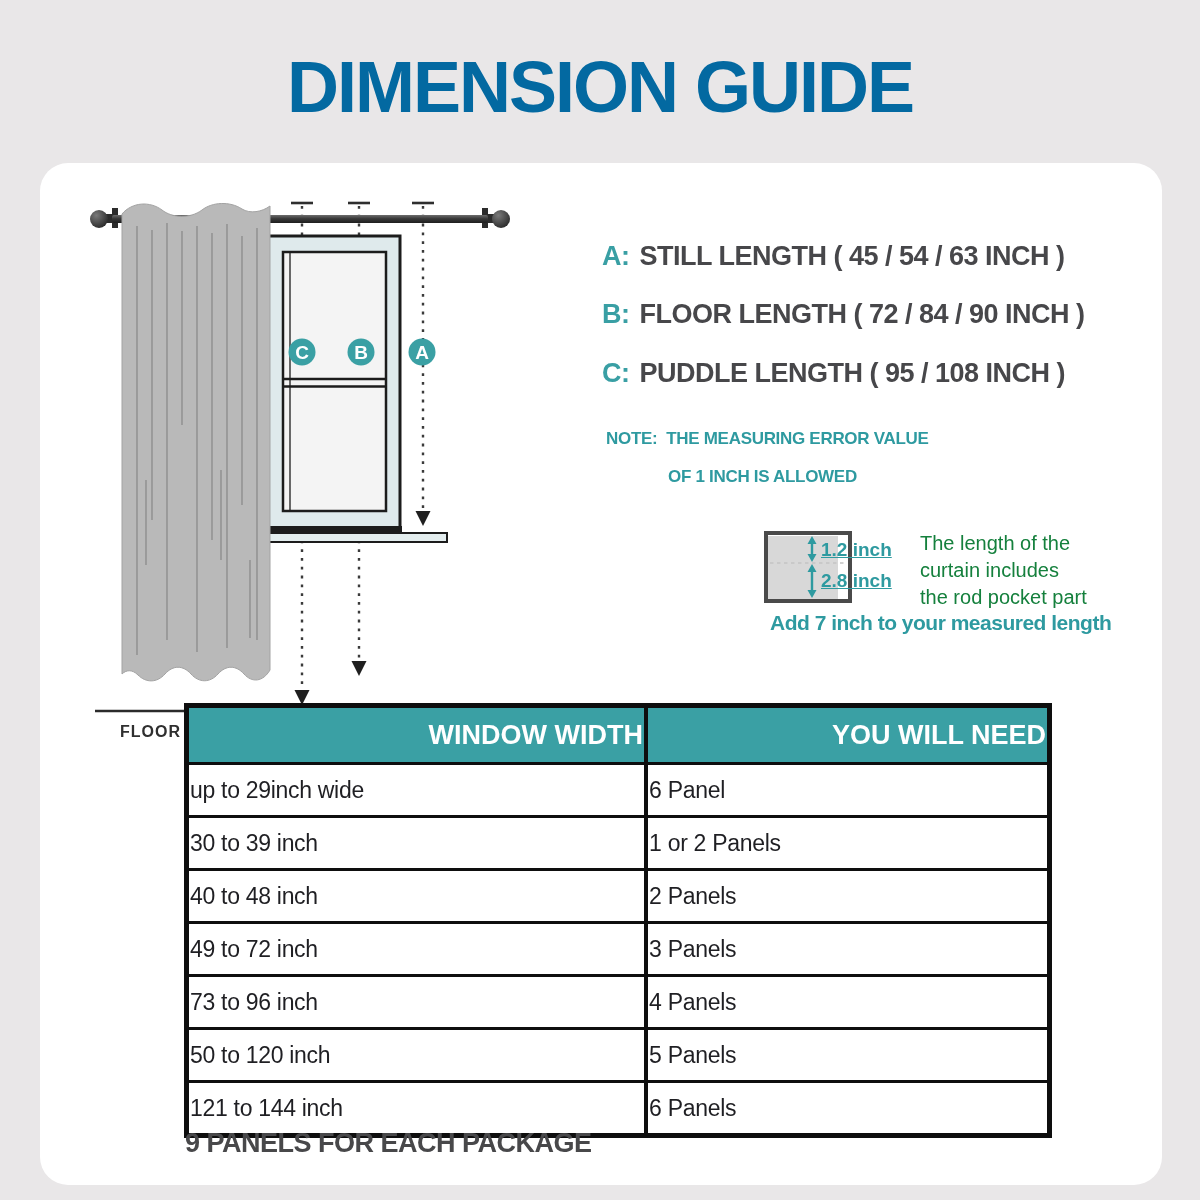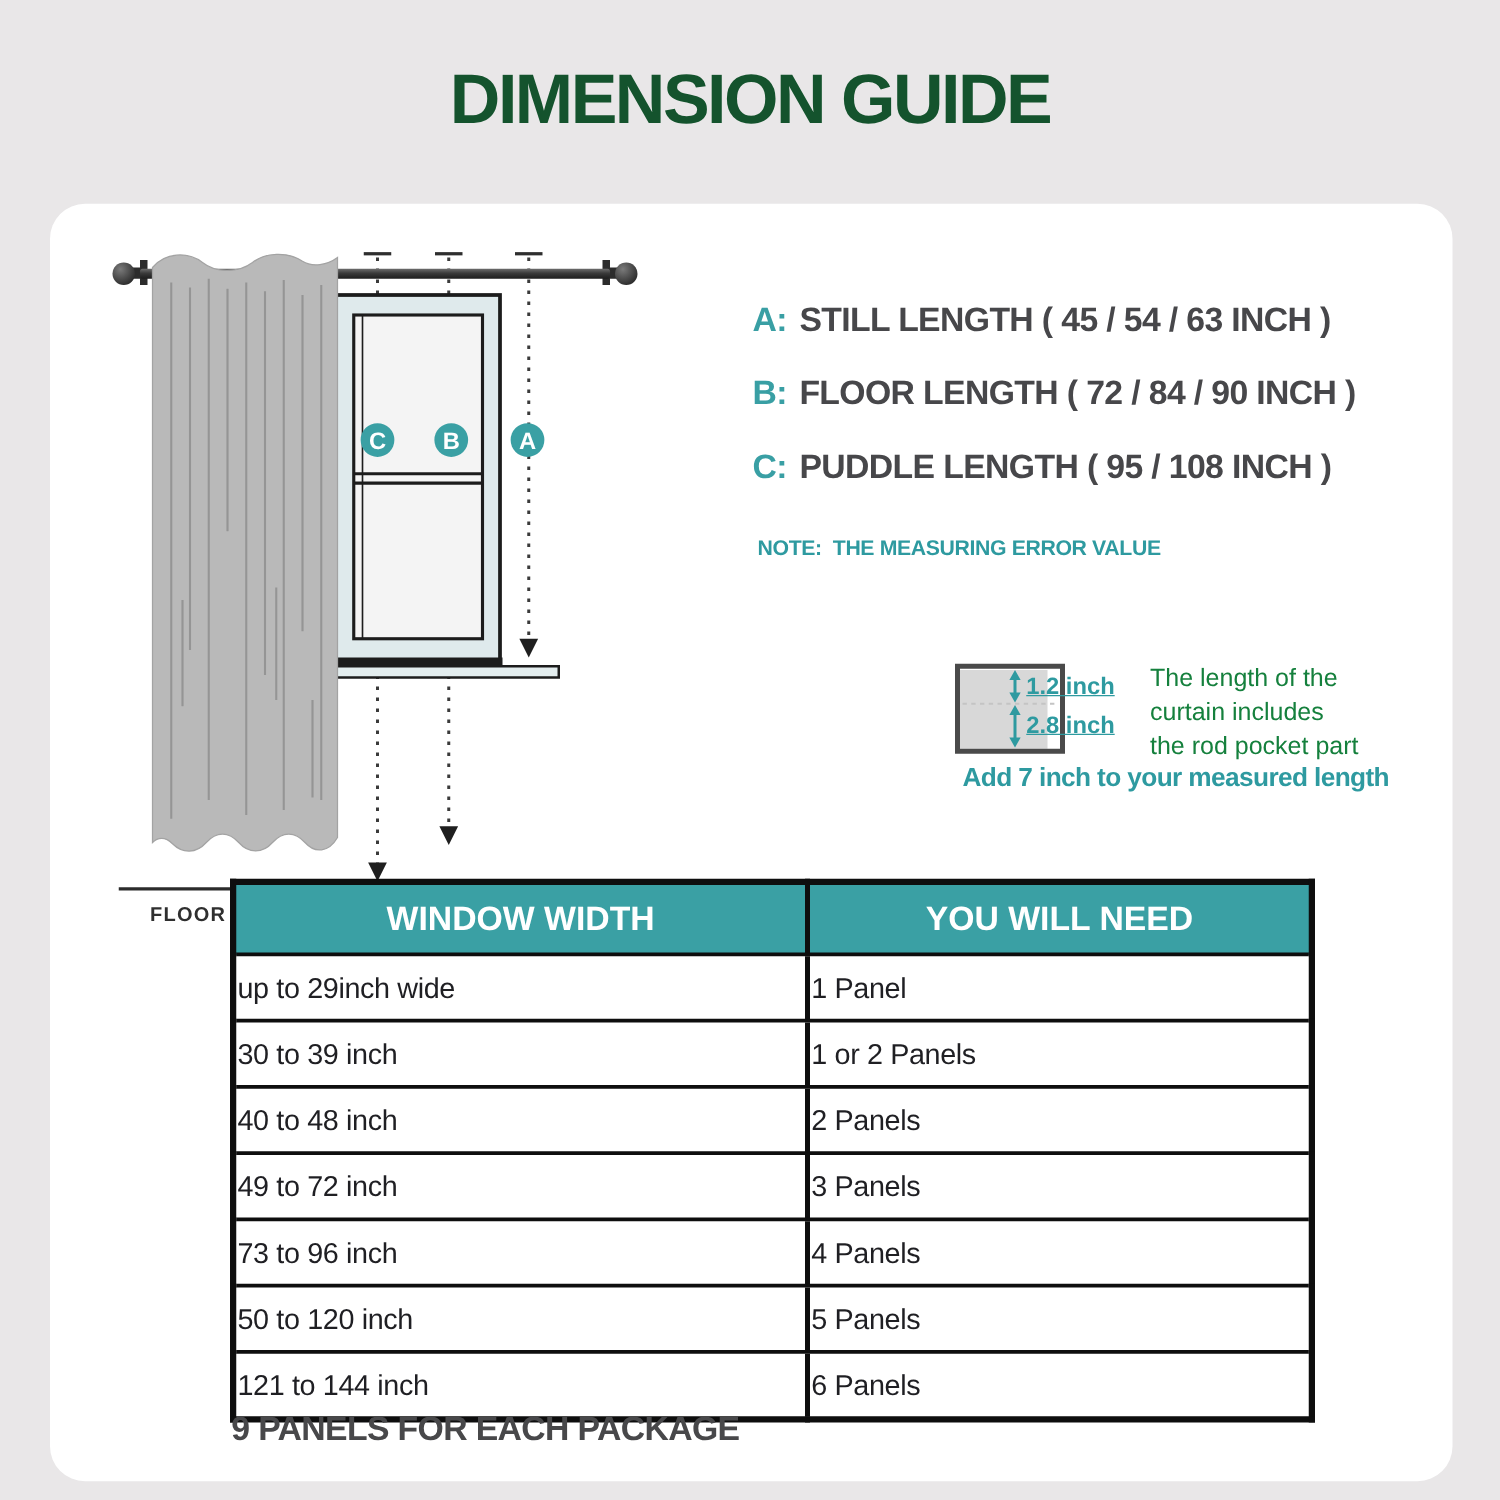--- a/index.html
+++ b/index.html
@@ -1,39 +1,39 @@
 <!DOCTYPE html>
 <html><head>
 <meta charset="utf-8">
 <style>
   html,body{margin:0;padding:0;background:#e9e7e8;}
   #page{position:relative;width:1200px;height:1200px;background:#e9e7e8;overflow:hidden;
         font-family:"Liberation Sans","DejaVu Sans",sans-serif;}
   #card{position:absolute;left:40px;top:163px;width:1122px;height:1022px;background:#ffffff;border-radius:28px;}
   #title{position:absolute;left:0;top:46px;width:1200px;text-align:center;
-         font-size:56px;font-weight:bold;color:#14532d;letter-spacing:-2px;white-space:nowrap;}
+         font-size:72px;font-weight:bold;color:#0369a1;letter-spacing:-2px;white-space:nowrap;}
   #diagram-svg{position:absolute;left:0;top:0;width:1200px;height:1200px;z-index:1;}
   .legend-line{position:absolute;left:602px;font-size:27px;font-weight:600;color:#47474a;
                letter-spacing:-0.5px;white-space:nowrap;z-index:2;text-align:right;}
   .legend-prefix{color:#399fa4;margin-right:10px;}
   .note-line{position:absolute;font-size:17px;font-weight:600;color:#2e9aa0;
              letter-spacing:-0.3px;white-space:pre;z-index:2;}
   #note-line1{left:606px;top:429px;}
   #note-line2{left:668px;top:467px;}
   .inch-label{position:absolute;font-size:19px;font-weight:600;color:#2e9aa0;z-index:2;white-space:nowrap;text-decoration:underline;}
   #inch-top{left:821px;top:539px;}
   #inch-bottom{left:821px;top:570px;}
   #pocket-desc{position:absolute;left:920px;top:530px;font-size:20px;line-height:27px;
                color:#15803d;font-weight:500;z-index:2;white-space:nowrap;}
   #pocket-tip{position:absolute;left:770px;top:611px;font-size:21px;font-weight:700;
               color:#2e9aa0;letter-spacing:-0.5px;z-index:2;white-space:nowrap;}
   #size-table{position:absolute;left:184px;top:703px;width:868px;z-index:2;
               border-collapse:collapse;table-layout:fixed;border:5px solid #0e0e0e;}
   #size-table th{background:#3aa0a4;color:#ffffff;font-size:27px;font-weight:bold;
-                 height:52px;text-align:center;border-bottom:3px solid #0e0e0e;letter-spacing:0;}
+                 height:52px;text-align:right;border-bottom:3px solid #0e0e0e;letter-spacing:0;}
   #size-table td{height:48px;font-size:23px;font-weight:400;color:#1f1f23;text-align:left;
                  border-top:3px solid #0e0e0e;letter-spacing:-0.3px;}
   #size-table th.col1,#size-table td.col1{border-right:4px solid #0e0e0e;width:52.5%;}
   #footer-text{position:absolute;left:185px;top:1128px;font-size:27px;font-weight:bold;
                color:#48484a;letter-spacing:-0.5px;z-index:2;white-space:nowrap;}
 </style>
 </head>
 <body>
 
 <div id="page">
@@ -150,41 +150,42 @@
     <span class="legend-prefix">A:</span><span>STILL LENGTH ( 45 / 54 / 63 INCH )</span>
   </div>
   <div class="legend-line" style="top:299px;">
     <span class="legend-prefix">B:</span><span>FLOOR LENGTH ( 72 / 84 / 90 INCH )</span>
   </div>
   <div class="legend-line" style="top:358px;">
     <span class="legend-prefix">C:</span><span>PUDDLE LENGTH ( 95 / 108 INCH )</span>
   </div>
 
   <div class="note-line" id="note-line1">NOTE:  THE MEASURING ERROR VALUE</div>
+  <div class="note-line" id="note-line2">OF 1 INCH IS ALLOWED</div>
 
   <span class="inch-label" id="inch-top">1.2 inch</span>
   <span class="inch-label" id="inch-bottom">2.8 inch</span>
   <div id="pocket-desc">
     <div>The length of the</div>
     <div>curtain includes</div>
     <div>the rod pocket part</div>
   </div>
   <div id="pocket-tip">Add 7 inch to your measured length</div>
 
   <table id="size-table">
     <thead>
       <tr>
         <th class="col1">WINDOW WIDTH</th>
         <th>YOU WILL NEED</th>
       </tr>
     </thead>
     <tbody>
       <tr>
         <td class="col1">up to 29inch wide</td>
-        <td>1 Panel</td>
+        <td>6 Panel</td>
       </tr>
       <tr>
         <td class="col1">30 to 39 inch</td>
         <td>1 or 2 Panels</td>
       </tr>
       <tr>
         <td class="col1">40 to 48 inch</td>
         <td>2 Panels</td>
       </tr>
       <tr>

